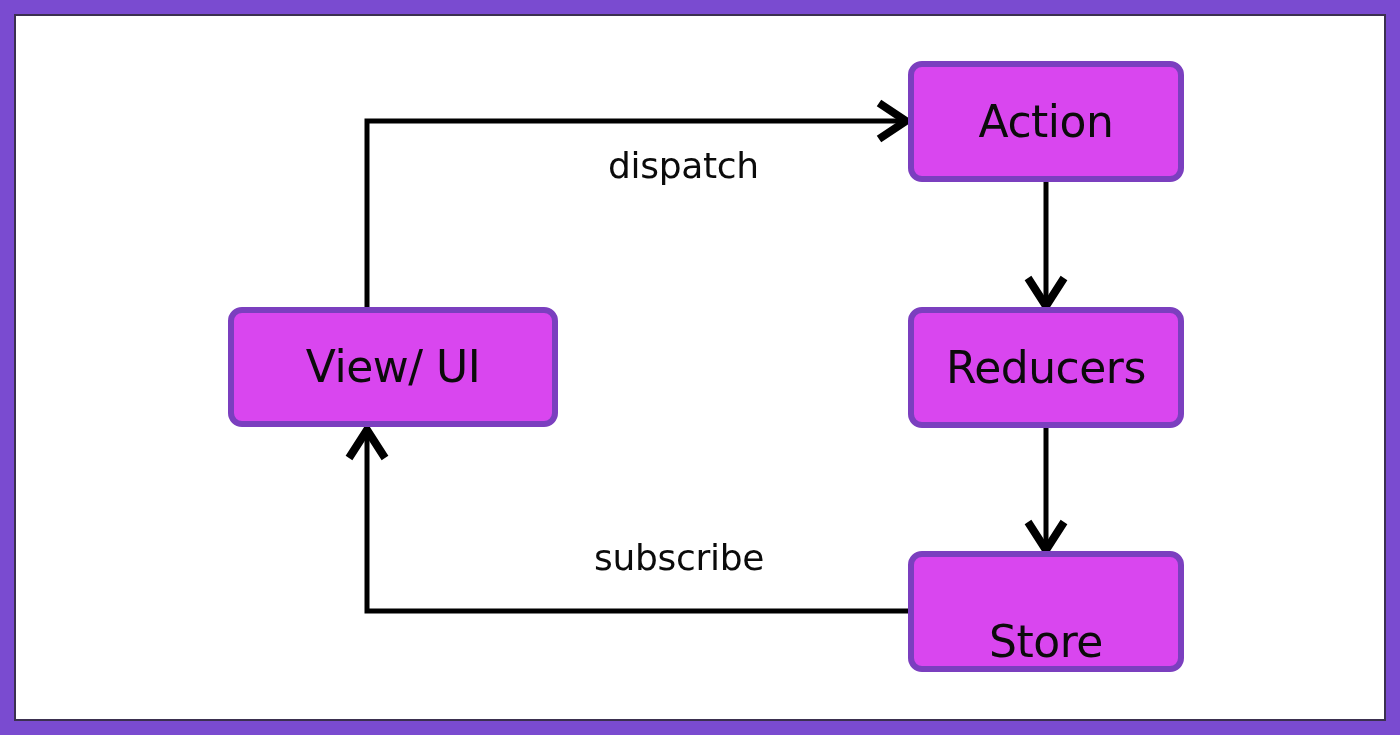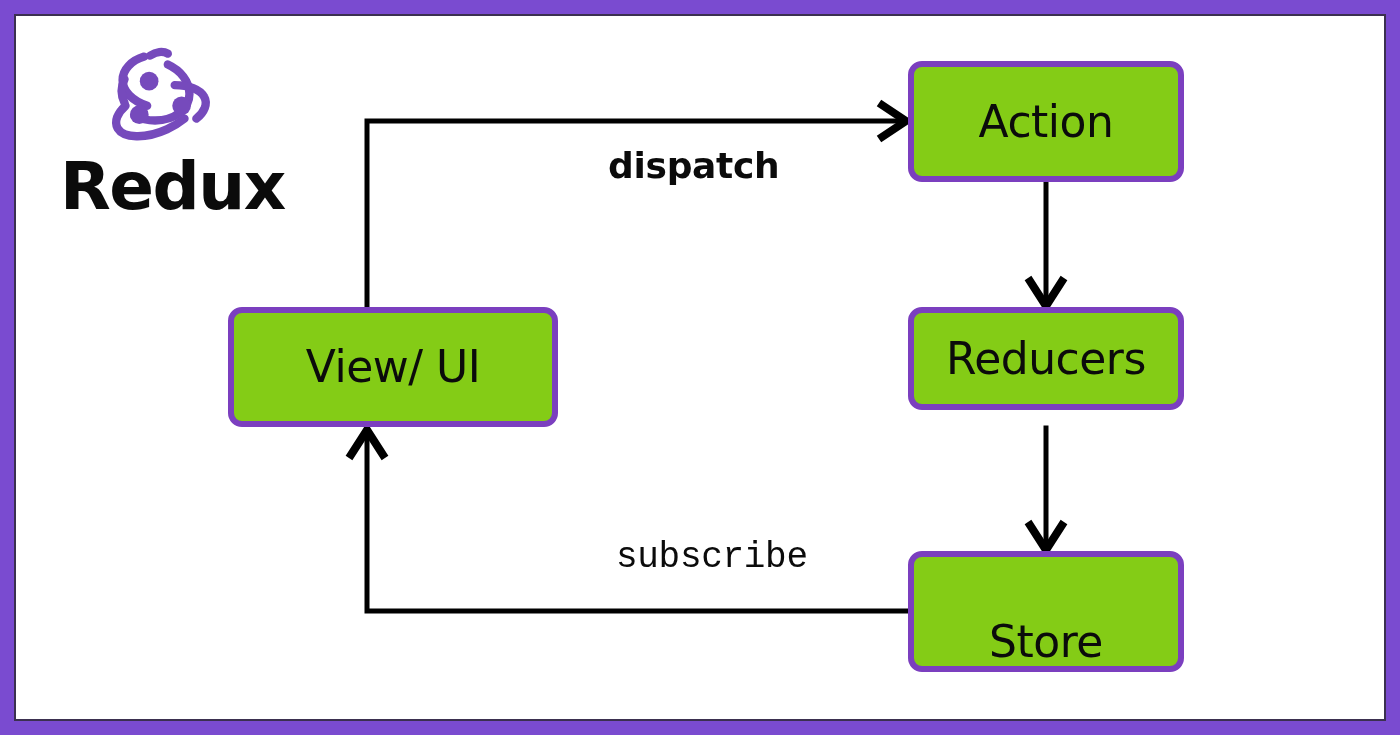--- a/index.html
+++ b/index.html
@@ -74,54 +74,54 @@
     letter-spacing: -1.5px;
     color: #0b0b0b;
     font-family: "DejaVu Sans", sans-serif;
     white-space: nowrap;
   }
 
   
   .node {
     position: absolute;
     box-sizing: border-box;
-    background: #84cc16;
+    background: #d946ef;
     border: 6px solid #7b3fbf;
     border-radius: 14px;
     display: flex;
     align-items: center;
     justify-content: center;
   }
   .node-label {
     font-family: "DejaVu Sans", sans-serif;
     font-size: 44px;
     line-height: 48px;
     font-weight: 400;
     color: #0b0b0b;
     letter-spacing: -0.5px;
     white-space: nowrap;
   }
 
   #node-action   { left: 908px; top: 61px;  width: 276px; height: 121px; }
-  #node-reducers { left: 908px; top: 307px; width: 276px; height: 103px; }
+  #node-reducers { left: 908px; top: 307px; width: 276px; height: 121px; }
   #node-store    { left: 908px; top: 551px; width: 276px; height: 121px; align-items: flex-end; }
   #node-view     { left: 228px; top: 307px; width: 330px; height: 120px; }
 
   
   .edge-label {
     position: absolute;
     font-family: "DejaVu Sans", sans-serif;
     font-size: 36px;
     line-height: 40px;
     color: #0b0b0b;
     letter-spacing: -0.3px;
     white-space: nowrap;
   }
-  #label-dispatch  { left: 608px; top: 146px; font-weight: bold; }
-  #label-subscribe { left: 616px; top: 538px; font-family: Liberation Mono, monospace; }
+  #label-dispatch  { left: 608px; top: 146px; }
+  #label-subscribe { left: 594px; top: 538px; }
 
   
   .connectors {
     position: absolute;
     left: 0;
     top: 0;
     width: 1400px;
     height: 735px;
     pointer-events: none;
   }
@@ -149,38 +149,20 @@
       <path d="M 1046 428 L 1046 544" fill="none" stroke="#000000" stroke-width="5" stroke-linecap="square"></path>
       <path d="M 1028 522 L 1046 550 L 1064 522" fill="none" stroke="#000000" stroke-width="8" stroke-linecap="butt" stroke-linejoin="miter"></path>
     </g>
 
     <g>
       <path d="M 908 611 L 367 611 L 367 436" fill="none" stroke="#000000" stroke-width="5" stroke-linecap="square" stroke-linejoin="miter"></path>
       <path d="M 349 458 L 367 430 L 385 458" fill="none" stroke="#000000" stroke-width="8" stroke-linecap="butt" stroke-linejoin="miter"></path>
     </g>
   </svg>
 
-  <div class="redux-lockup">
-    <svg class="redux-mark" viewBox="0 0 120 120" xmlns="http://www.w3.org/2000/svg">
-      <g fill="none" stroke="#764abc" stroke-width="8.5" stroke-linecap="round">
-        <path d="M 71 31 C 84 37 93 48 93 61 C 93 76 78 88 58 88 C 50 88 43 86 37 83"></path>
-        <path d="M 47 23 C 34 27 25 36 25 47 C 25 58 35 68 50 73"></path>
-        <path d="M 28 73 C 20 80 16 89 20 96 C 26 106 48 107 70 97 C 77 94 83 90 88 86"></path>
-        <path d="M 100 86 C 108 80 112 71 108 64 C 104 56 92 52 78 52"></path>
-        <path d="M 53 22 C 59 18 66 17 71 20"></path>
-        <path d="M 27 46 C 23 54 23 62 27 70"></path>
-      </g>
-      <g fill="#764abc">
-        <circle cx="52" cy="48" r="9.5"></circle>
-        <circle cx="42" cy="82" r="9.5"></circle>
-        <circle cx="85" cy="73" r="9.5"></circle>
-      </g>
-    </svg>
-    <div class="redux-wordmark">Redux</div>
-  </div>
 
   <div class="node" id="node-action">
     <span class="node-label">Action</span>
   </div>
 
   <div class="node" id="node-reducers">
     <span class="node-label">Reducers</span>
   </div>
 
   <div class="node" id="node-store">

